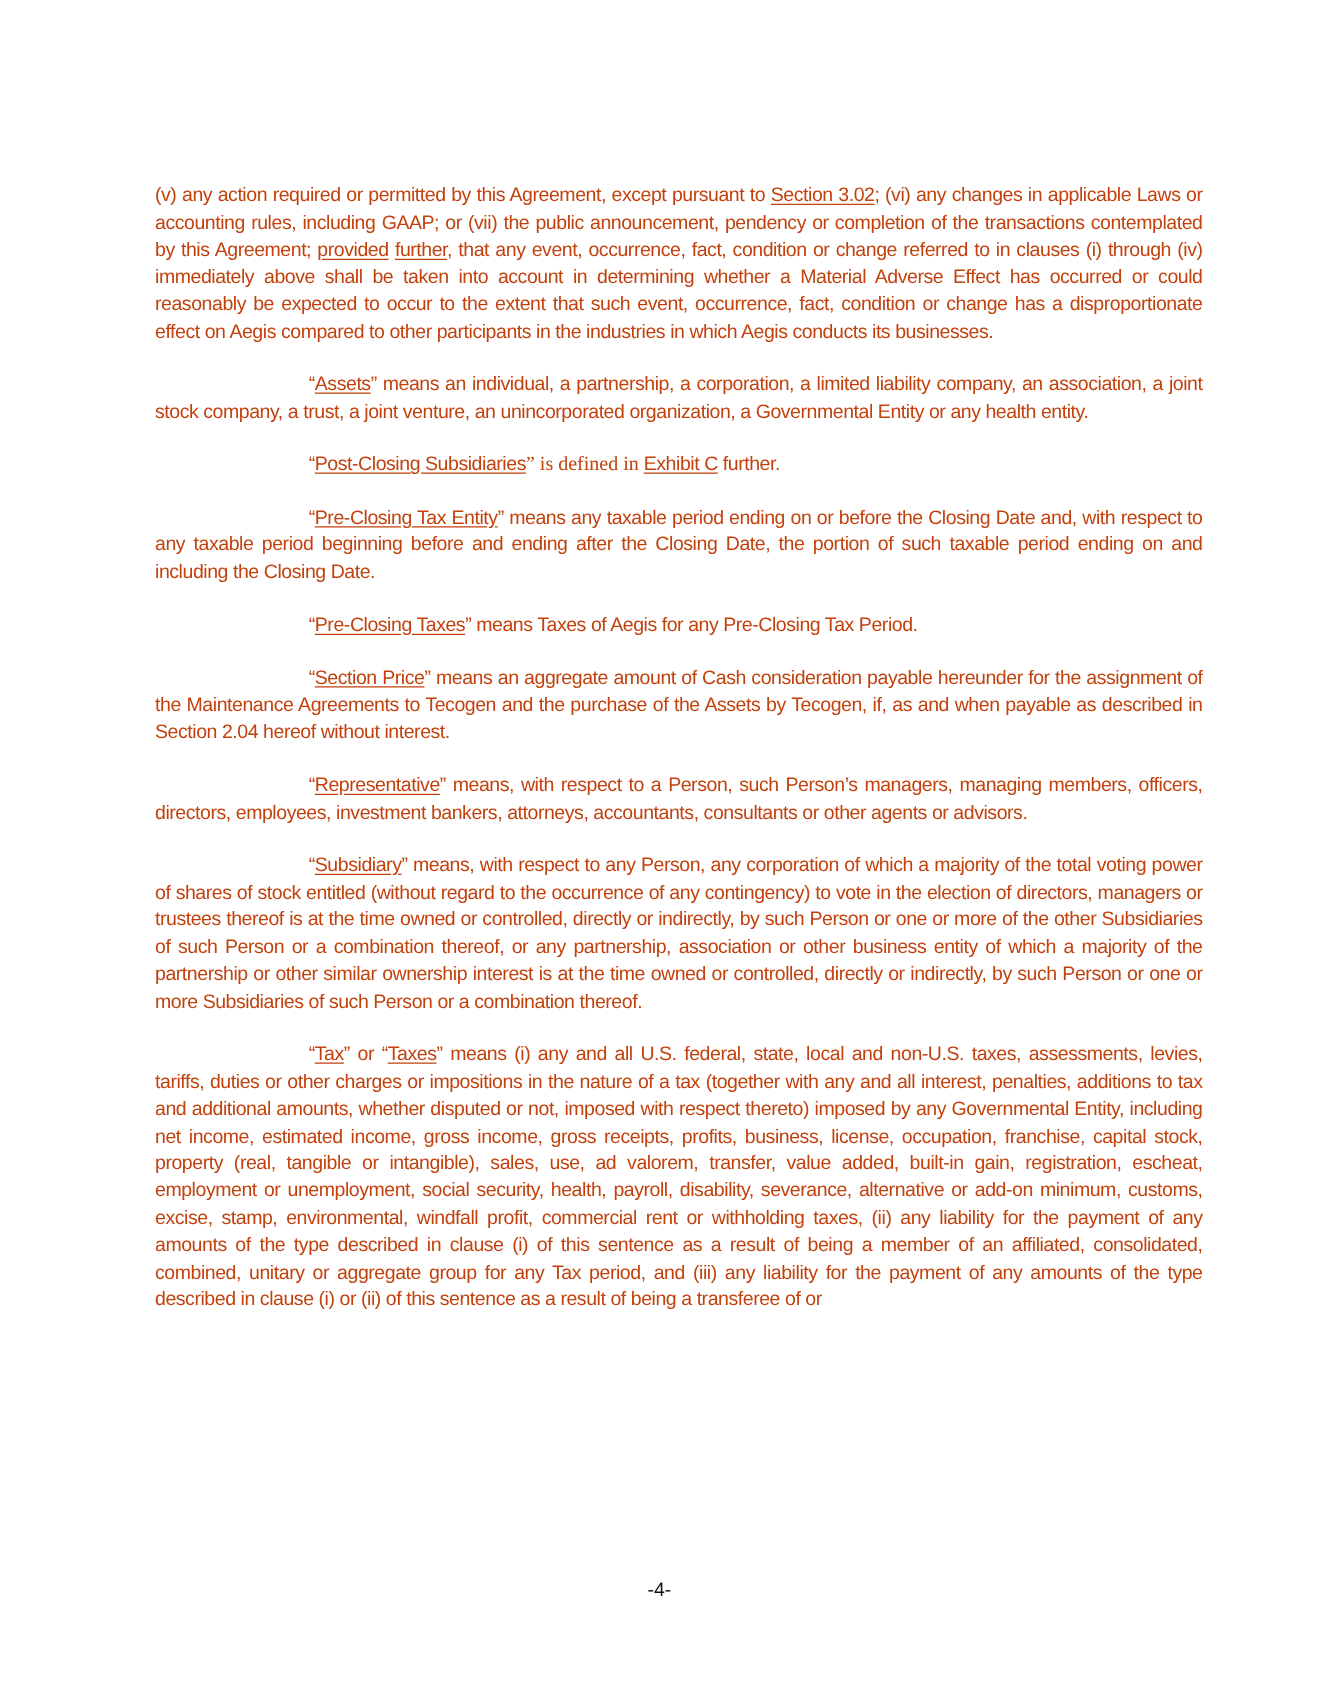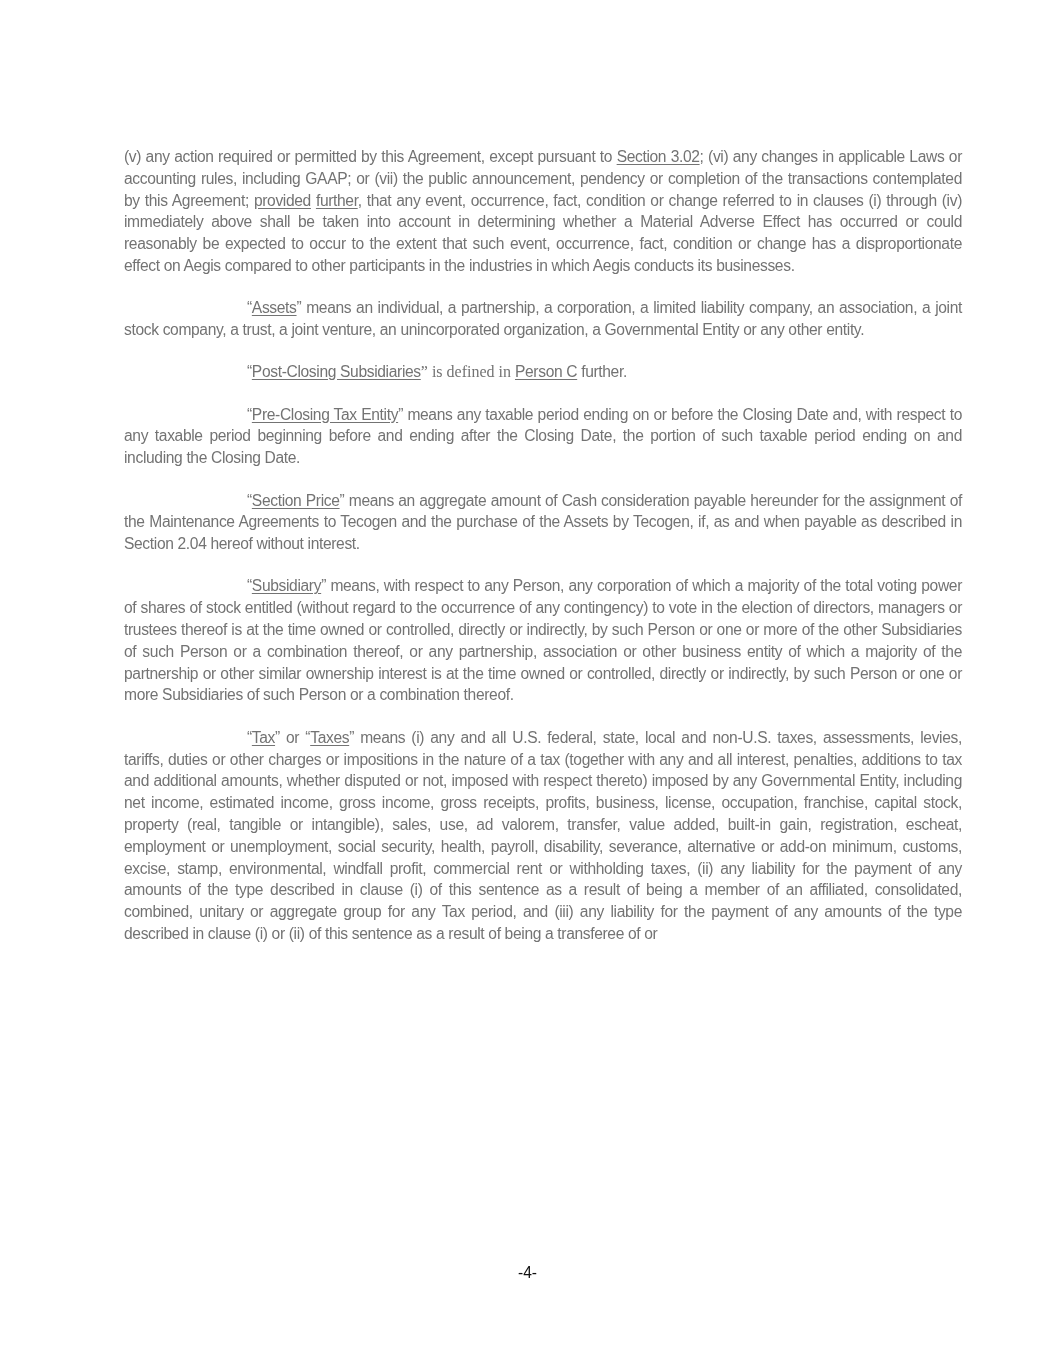--- a/index.html
+++ b/index.html
@@ -1,39 +1,41 @@
 <!DOCTYPE html>
 <html><head>
   <meta charset="utf-8">
   <style>
     html, body { margin: 0; padding: 0; background: #ffffff; }
     body { width: 1055px; height: 1365px; position: relative; overflow: hidden; }
     .page {
       position: absolute; left: 124px; top: 146px; width: 838px;
       font-family: "Liberation Sans", sans-serif;
-      font-size: 15.6px; line-height: 21.8px; color: #737373;
+      font-size: 15.6px; line-height: 21.8px; color: #c2410c;
       letter-spacing: -0.35px;
     }
     .para { margin: 0 0 20.5px 0; text-align: justify; }
     .para.indent { text-indent: 123px; }
     .u { text-decoration: underline; text-underline-offset: 2px; }
     .serif { font-family: "Liberation Serif", serif; letter-spacing: 0; font-size: 16px; }
     .pagenum {
       position: absolute; left: 0; right: 0; top: 1264px; text-align: center;
       font-family: "Liberation Sans", sans-serif; font-size: 15.6px; color: #111111;
     }
   </style>
 </head>
 <body>
 
 <div class="page">
   <div id="para-container">
       <p class="para"><span>(v) any action required or permitted by this Agreement, except pursuant to </span><span class="u">Section 3.02</span><span>; (vi) any changes in applicable Laws or accounting rules, including GAAP; or (vii) the public announcement, pendency or completion of the transactions contemplated by this Agreement; </span><span class="u">provided</span><span> </span><span class="u">further</span><span>, that any event, occurrence, fact, condition or change referred to in clauses (i) through (iv) immediately above shall be taken into account in determining whether a Material Adverse Effect has occurred or could reasonably be expected to occur to the extent that such event, occurrence, fact, condition or change has a disproportionate effect on Aegis compared to other participants in the industries in which Aegis conducts its businesses.</span></p>
-      <p class="para indent"><span>“</span><span class="u">Assets</span><span>” means an individual, a partnership, a corporation, a limited liability company, an association, a joint stock company, a trust, a joint venture, an unincorporated organization, a Governmental Entity or any other entity.</span></p>
-      <p class="para indent"><span>“</span><span class="u">Post-Closing Subsidiaries</span><span class="serif">” is defined in </span><span class="u">Person C</span><span> further.</span></p>
+      <p class="para indent"><span>“</span><span class="u">Assets</span><span>” means an individual, a partnership, a corporation, a limited liability company, an association, a joint stock company, a trust, a joint venture, an unincorporated organization, a Governmental Entity or any health entity.</span></p>
+      <p class="para indent"><span>“</span><span class="u">Post-Closing Subsidiaries</span><span class="serif">” is defined in </span><span class="u">Exhibit C</span><span> further.</span></p>
       <p class="para indent"><span>“</span><span class="u">Pre-Closing Tax Entity</span><span>” means any taxable period ending on or before the Closing Date and, with respect to any taxable period beginning before and ending after the Closing Date, the portion of such taxable period ending on and including the Closing Date.</span></p>
+      <p class="para indent"><span>“</span><span class="u">Pre-Closing Taxes</span><span>” means Taxes of Aegis for any Pre-Closing Tax Period.</span></p>
       <p class="para indent"><span>“</span><span class="u">Section Price</span><span>” means an aggregate amount of Cash consideration payable hereunder for the assignment of the Maintenance Agreements to Tecogen and the purchase of the Assets by Tecogen, if, as and when payable as described in Section 2.04 hereof without interest.</span></p>
+      <p class="para indent"><span>“</span><span class="u">Representative</span><span>” means, with respect to a Person, such Person’s managers, managing members, officers, directors, employees, investment bankers, attorneys, accountants, consultants or other agents or advisors.</span></p>
       <p class="para indent"><span>“</span><span class="u">Subsidiary</span><span>” means, with respect to any Person, any corporation of which a majority of the total voting power of shares of stock entitled (without regard to the occurrence of any contingency) to vote in the election of directors, managers or trustees thereof is at the time owned or controlled, directly or indirectly, by such Person or one or more of the other Subsidiaries of such Person or a combination thereof, or any partnership, association or other business entity of which a majority of the partnership or other similar ownership interest is at the time owned or controlled, directly or indirectly, by such Person or one or more Subsidiaries of such Person or a combination thereof.</span></p>
       <p class="para indent"><span>“</span><span class="u">Tax</span><span>” or “</span><span class="u">Taxes</span><span>” means (i) any and all U.S. federal, state, local and non-U.S. taxes, assessments, levies, tariffs, duties or other charges or impositions in the nature of a tax (together with any and all interest, penalties, additions to tax and additional amounts, whether disputed or not, imposed with respect thereto) imposed by any Governmental Entity, including net income, estimated income, gross income, gross receipts, profits, business, license, occupation, franchise, capital stock, property (real, tangible or intangible), sales, use, ad valorem, transfer, value added, built-in gain, registration, escheat, employment or unemployment, social security, health, payroll, disability, severance, alternative or add-on minimum, customs, excise, stamp, environmental, windfall profit, commercial rent or withholding taxes, (ii) any liability for the payment of any amounts of the type described in clause (i) of this sentence as a result of being a member of an affiliated, consolidated, combined, unitary or aggregate group for any Tax period, and (iii) any liability for the payment of any amounts of the type described in clause (i) or (ii) of this sentence as a result of being a transferee of or</span></p>
     </div>
 </div>
 
 <div class="pagenum">-4-</div>
 
 </body></html>

